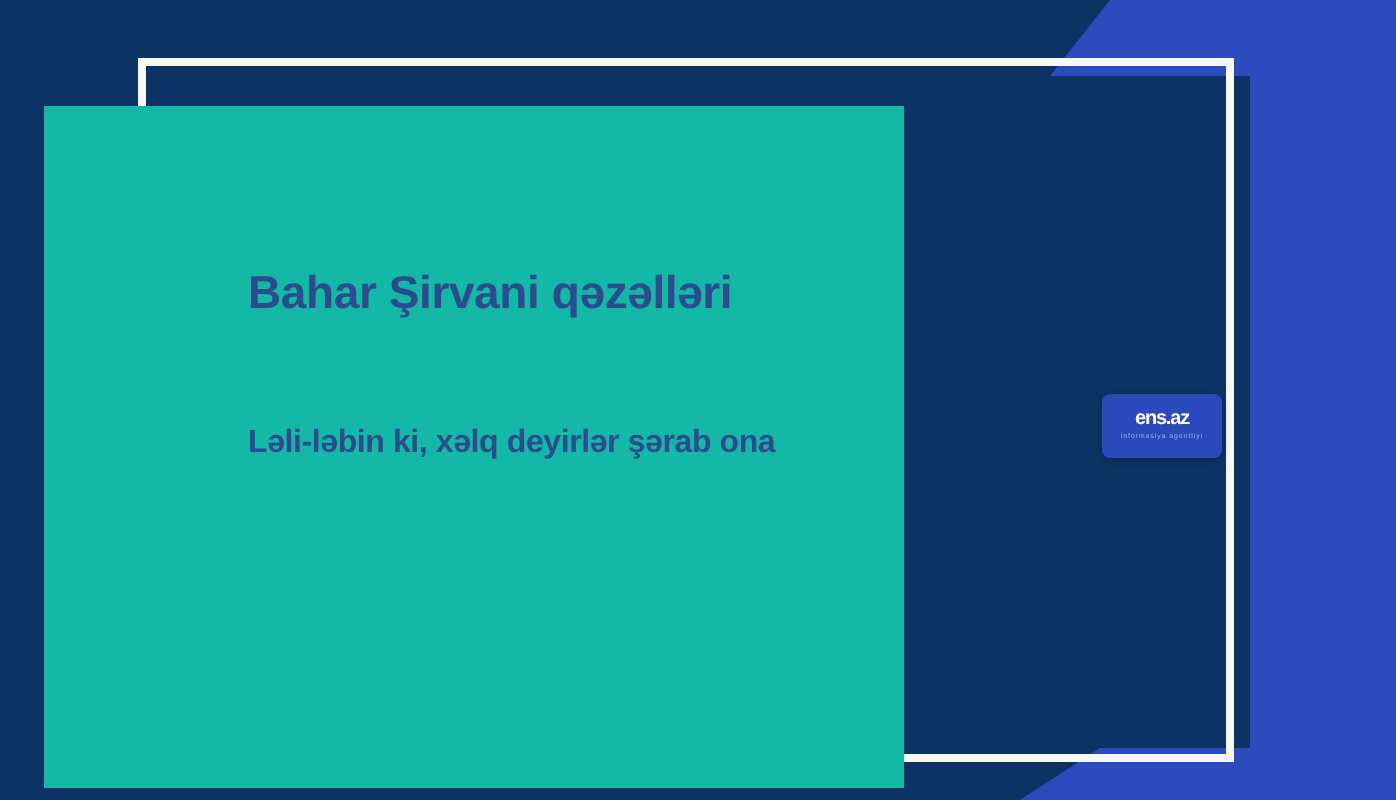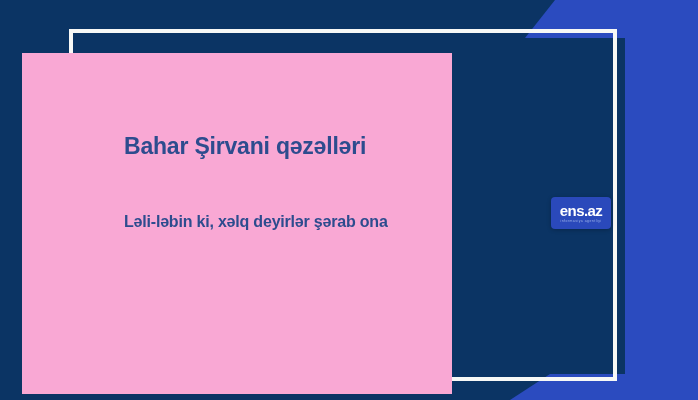--- a/index.html
+++ b/index.html
@@ -62,21 +62,21 @@
     background: transparent;
   }
 
   
   .card {
     position: absolute;
     left: 22px;
     top: 53px;
     width: 430px;
     height: 341px;
-    background: #f9a8d4;
+    background: #14b8a6;
   }
 
   .card-inner {
     position: absolute;
     left: 102px;
     top: 78px;
     right: 24px;
   }
 
   .headline,
@@ -108,21 +108,21 @@
     border-radius: 4px;
     box-shadow: 0 1px 4px rgba(0,0,0,0.25);
     display: flex;
     flex-direction: column;
     align-items: center;
     justify-content: center;
     overflow: hidden;
   }
   .badge-word {
     color: #ffffff;
-    font-size: 15px;
+    font-size: 10px;
     font-weight: bold;
     letter-spacing: -0.6px;
     line-height: 1;
   }
   .badge-sub {
     color: #9fb4e8;
     font-size: 3.4px;
     letter-spacing: 0.5px;
     line-height: 1;
     margin-top: 2px;

